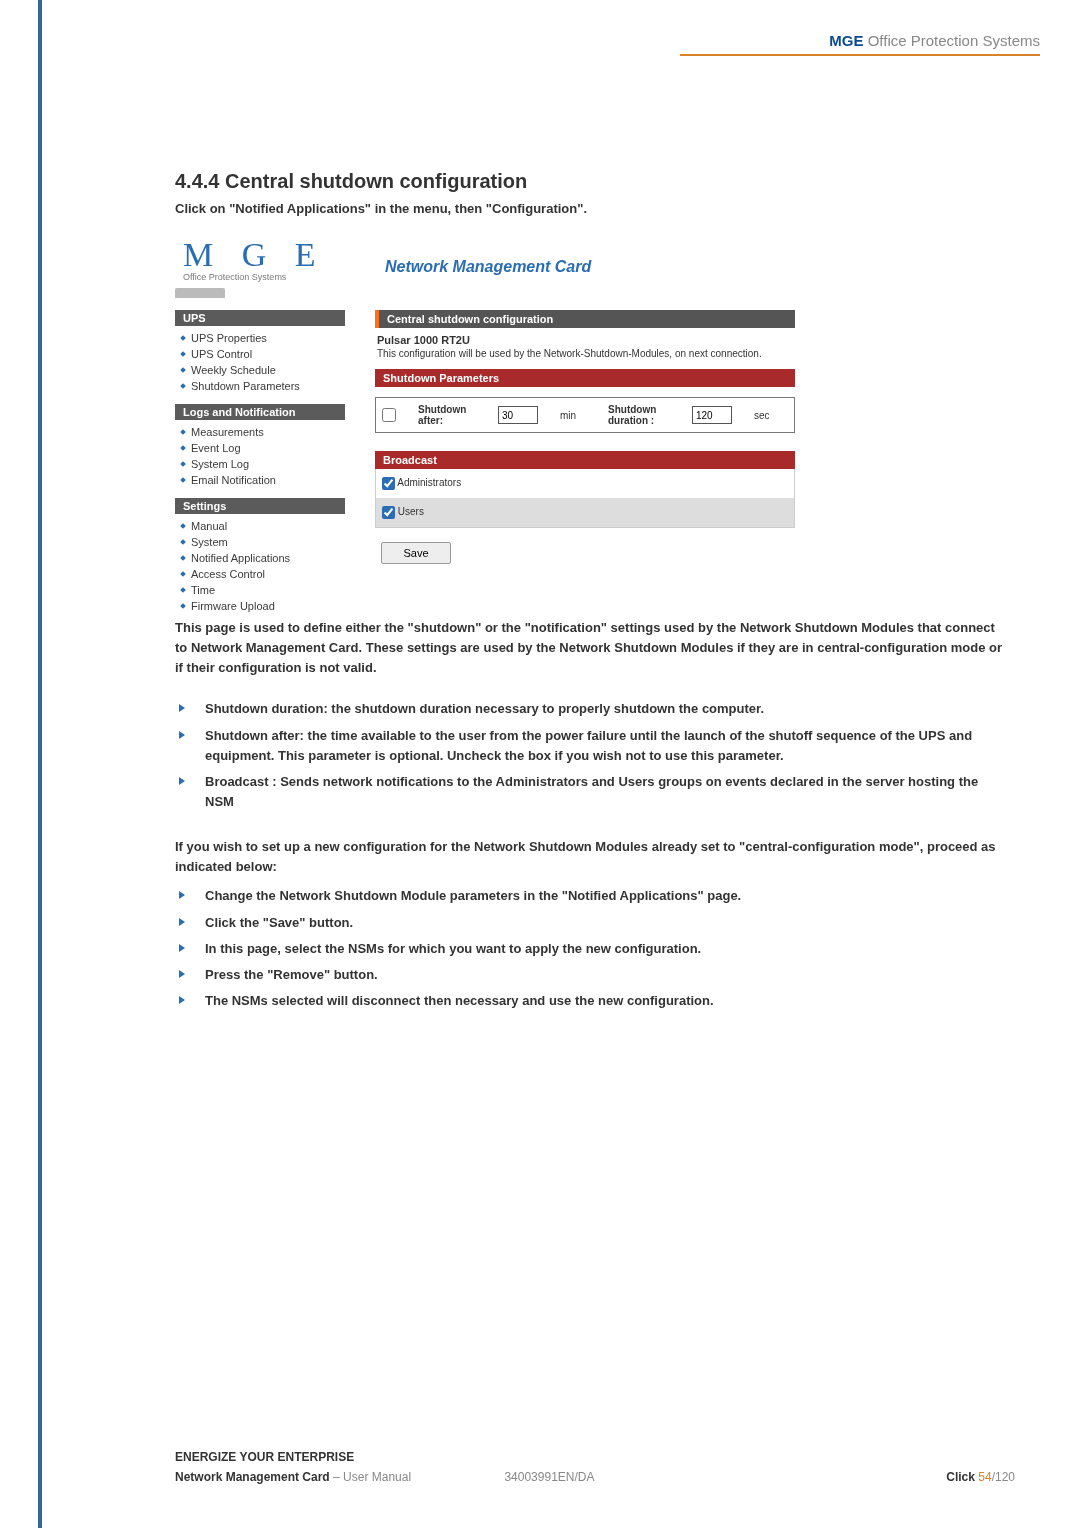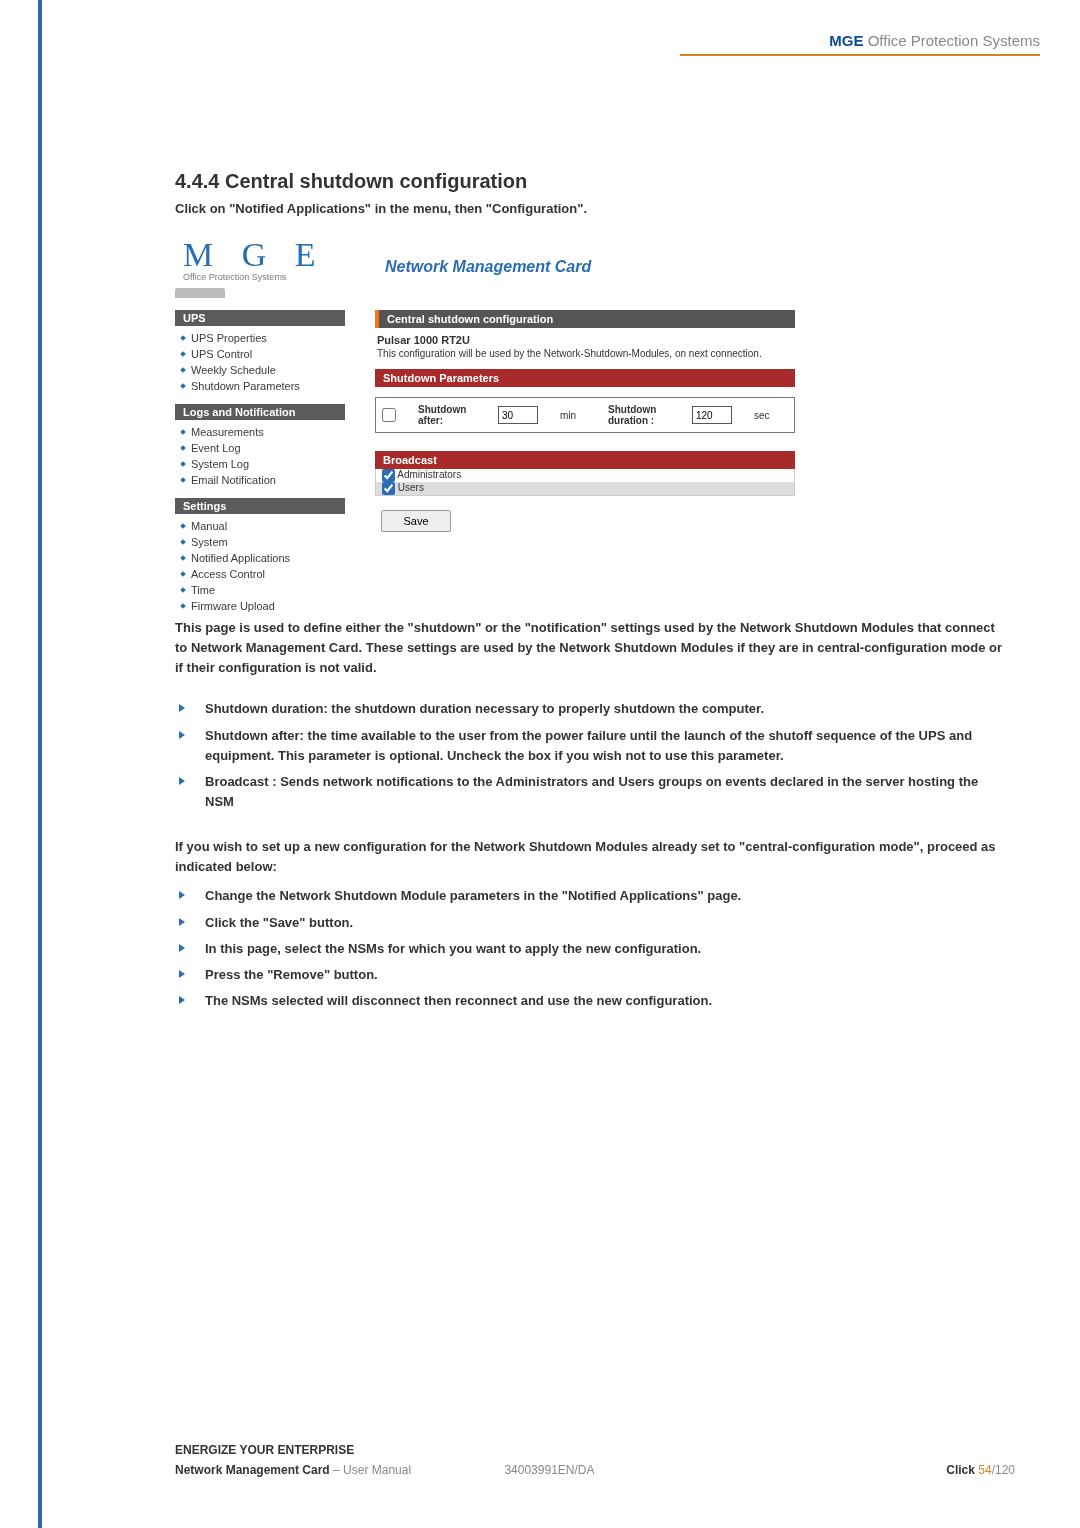--- a/index.html
+++ b/index.html
@@ -193,21 +193,21 @@
   }
   .param-row .unit {
     font-size: 10px;
     width: 26px;
   }
   .broadcast-body {
     border: 1px solid #ccc;
     border-top: none;
   }
   .chk-line {
-    padding: 0 6px;
+    padding: 8px 6px;
     font-size: 10px;
   }
   .chk-line input { vertical-align: middle; accent-color: #2a6db3; }
   .chk-line.shade { background: #ddd; }
   .save-btn {
     margin-top: 14px;
     width: 70px;
     height: 22px;
     font-size: 11px;
     background: #eee;
@@ -249,21 +249,21 @@
     left: -18px;
     top: 8px;
     width: 0; height: 0;
     border-top: 4px solid transparent;
     border-bottom: 4px solid transparent;
     border-left: 6px solid #2a6db3;
   }
   .footer {
     position: absolute;
     left: 175px;
-    bottom: 51px;
+    bottom: 44px;
     width: 840px;
   }
   .footer .line1 {
     font-size: 12px;
     font-weight: bold;
     color: #333;
     margin-bottom: 6px;
   }
   .footer .line2 {
     font-size: 12px;
@@ -362,21 +362,21 @@
     <li>Broadcast : Sends network notifications to the Administrators and Users groups on events declared in the server hosting the NSM</li>
   </ul>
 
   <p class="body-copy-normal">If you wish to set up a new configuration for the Network Shutdown Modules already set to "central-configuration mode", proceed as indicated below:</p>
 
   <ul class="pt-list">
     <li>Change the Network Shutdown Module parameters in the "Notified Applications" page.</li>
     <li>Click the "Save" button.</li>
     <li>In this page, select the NSMs for which you want to apply the new configuration.</li>
     <li>Press the "Remove" button.</li>
-    <li>The NSMs selected will disconnect then reconnect and use the new configuration.</li>
+    <li>The NSMs selected will disconnect then necessary and use the new configuration.</li>
   </ul>
 </div>
 
 <div class="footer">
   <div class="line1">ENERGIZE YOUR ENTERPRISE</div>
   <div class="line2">
     <b>Network Management Card</b><span> – User Manual</span>
     <span class="docid">34003991EN/DA</span>
   </div>
   <div class="page">

